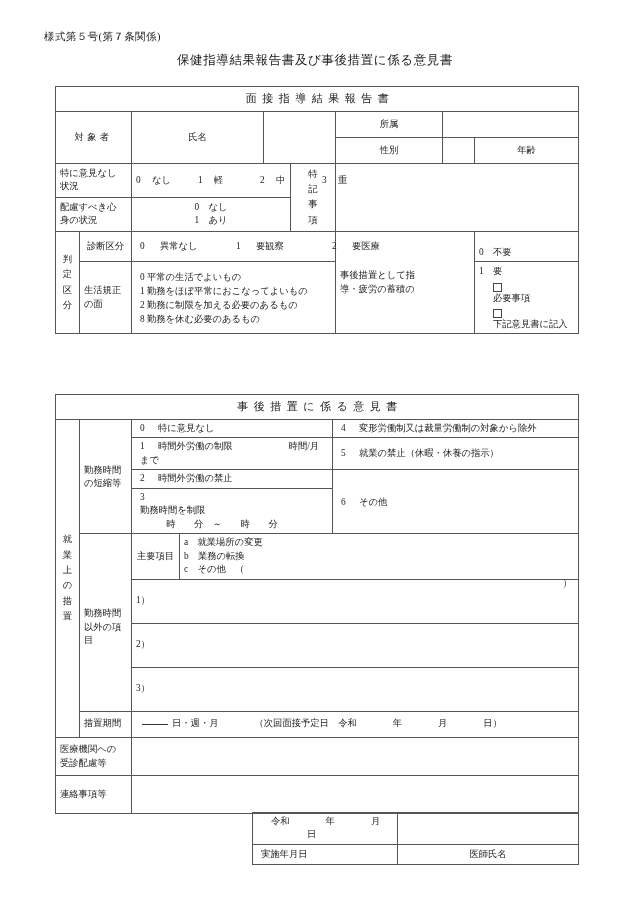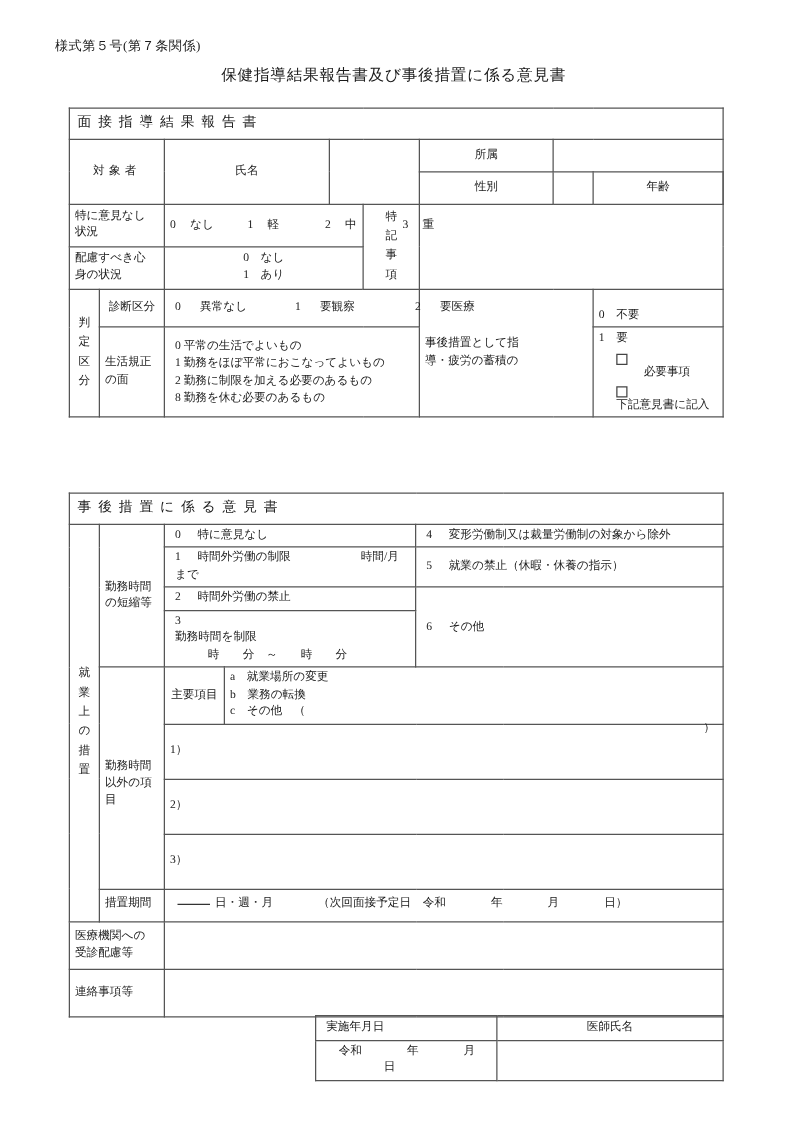--- a/index.html
+++ b/index.html
@@ -57,20 +57,21 @@
     padding: 2px 4px;
     vertical-align: middle;
     word-break: break-all;
   }
   .t1 { left: 55px; top: 86px; width: 523px; }
   .t2 { left: 55px; top: 394px; width: 523px; }
   .t3 { left: 252px; top: 812px; width: 326px; }
 
   
   .banner {
+    text-align: center;
     font-size: 11px;
     letter-spacing: 5.5px;
     padding: 4px 0 4px 6px !important;
     white-space: nowrap;
   }
 
   
   .vlabel {
     text-align: center;
     line-height: 1.65;
@@ -78,21 +79,21 @@
     font-size: 9.3px;
     padding: 2px 1px !important;
   }
   .vlabel span { display: block; }
 
   .ctr { text-align: center; }
   .mid { vertical-align: middle; }
   .top { vertical-align: top; }
 
   .spread { letter-spacing: 3.4px; }
-  .indent { padding-left: 14px; text-align: center; }
+  .indent { padding-left: 14px; }
 
   .pad-l { padding-left: 8px !important; }
 
   .cell-lines { display: block; }
   .cell-lines span { display: block; white-space: nowrap; }
 
   .opt-grid { display: block; white-space: nowrap; }
   .opt-grid i { font-style: normal; display: inline-block; }
 
   
@@ -383,26 +384,26 @@
     </tr>
   </tbody>
     </table>
 
   <table class="form t3">
     <colgroup>
       <col style="width:145px">
       <col style="width:181px">
     </colgroup>
     <tbody>
-        <tr style="height:20px">
+        <tr style="height:26px">
+      <td class="mid" style="padding-left:18px">
+        <span>令和</span><span class="gap-md"></span><span>年</span><span class="gap-md"></span><span>月</span><span class="gap-md"></span><span>日</span>
+      </td>
+      <td></td>
+    </tr>
+    <tr style="height:20px">
       <td class="pad-l">実施年月日</td>
       <td class="ctr">医師氏名</td>
     </tr>
-    <tr style="height:26px">
-      <td class="mid" style="padding-left:18px">
-        <span>令和</span><span class="gap-md"></span><span>年</span><span class="gap-md"></span><span>月</span><span class="gap-md"></span><span>日</span>
-      </td>
-      <td></td>
-    </tr>
   </tbody>
     </table>
 
 </div>
 
 </body></html>

